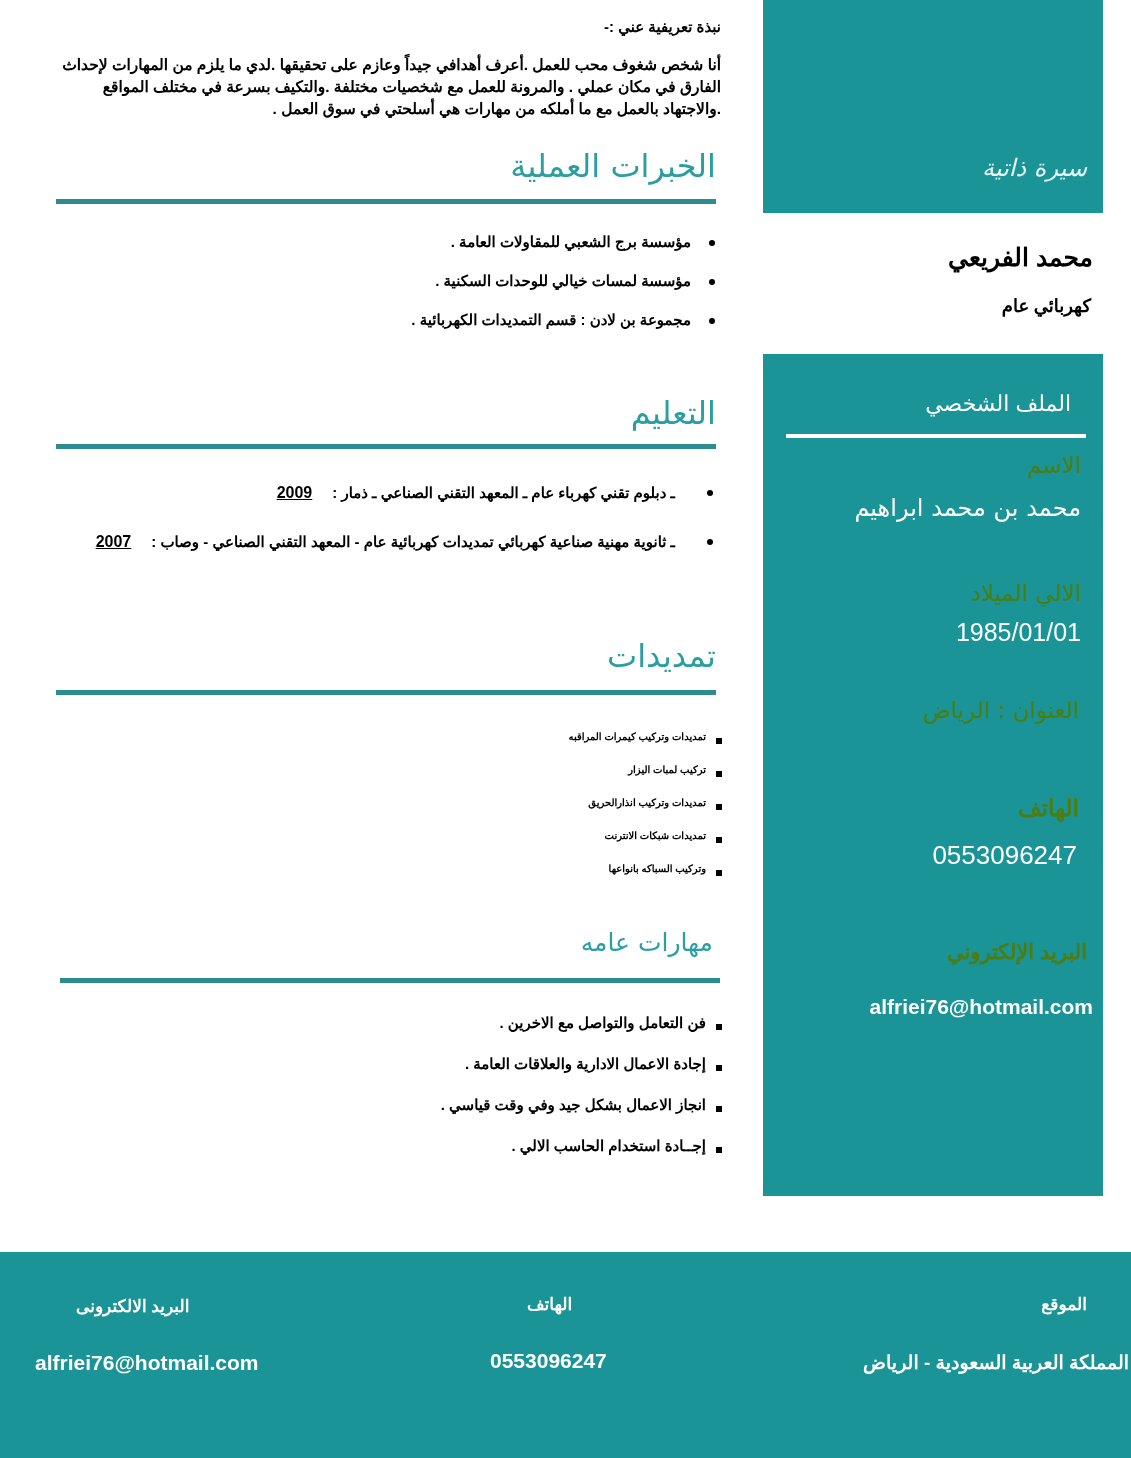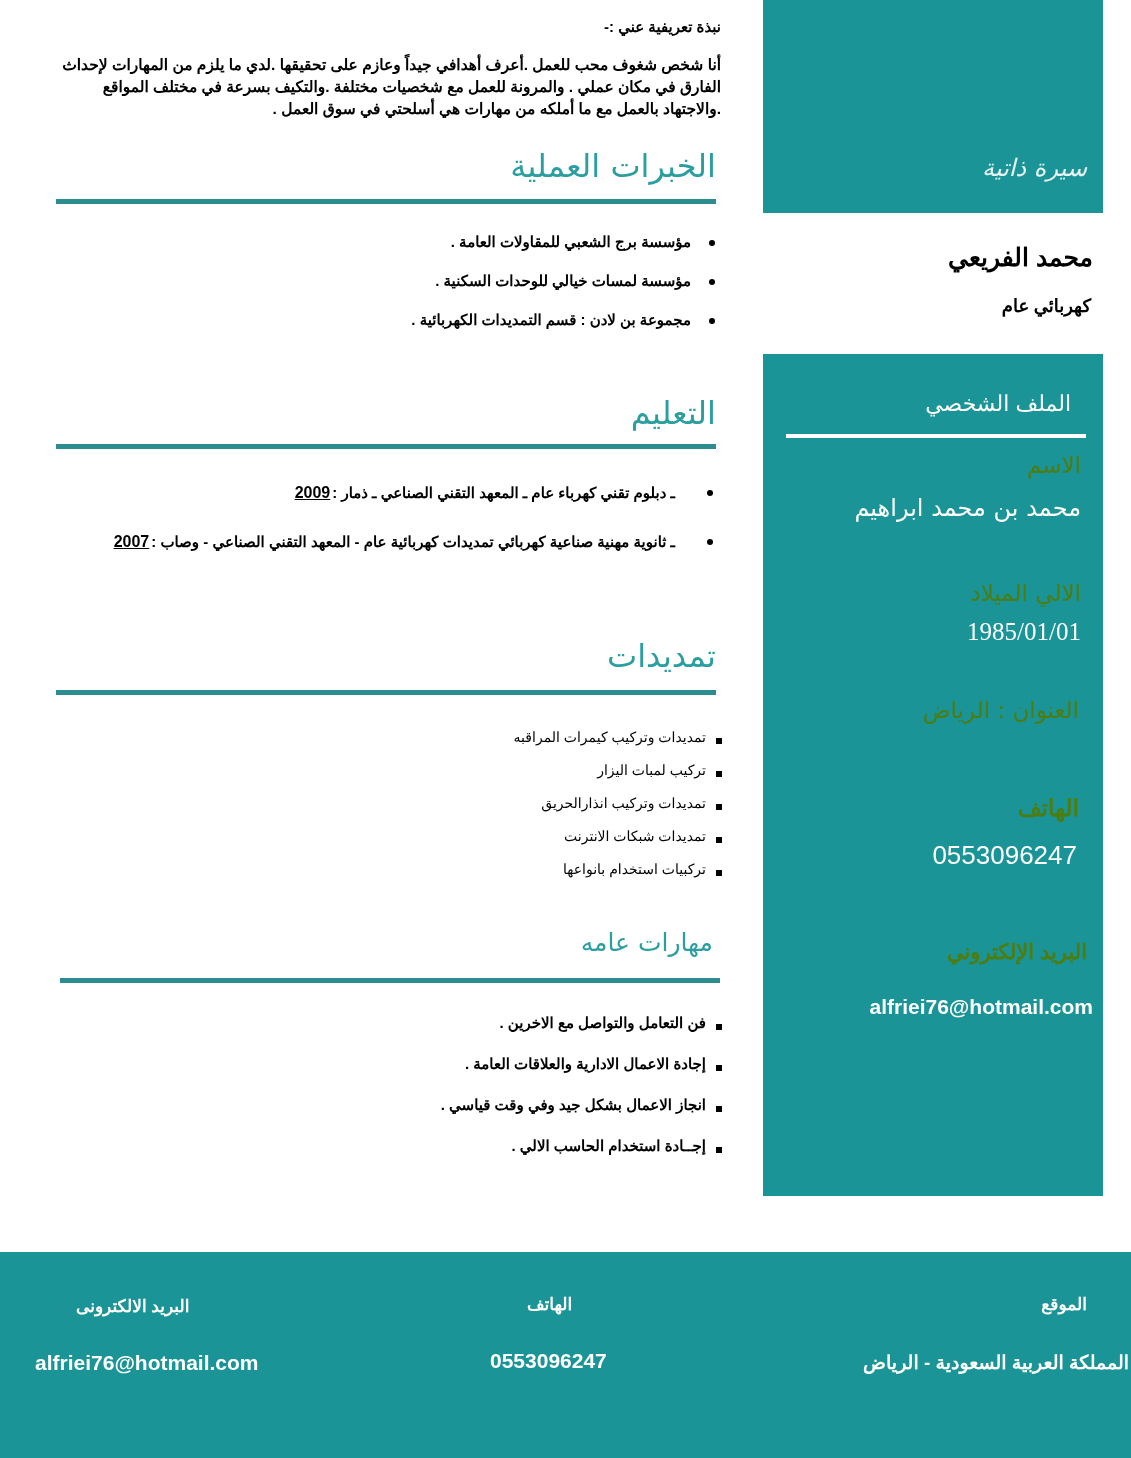--- a/index.html
+++ b/index.html
@@ -19,26 +19,26 @@
     .exp-rule  { top: 199px; left: 56px; width: 660px; }
     .exp-list  { top: 230px; right: 410px; list-style: none; }
     .exp-list li { font-size: 15px; font-weight: bold; font-family: "Liberation Sans", sans-serif; height: 39px; line-height: 24px; position: relative; padding-right: 30px; white-space: nowrap; }
     .exp-list li .bullet { position: absolute; right: 6px; top: 10px; width: 6px; height: 6px; border-radius: 50%; background: #000; }
 
     .edu-title { top: 394px; right: 415px; }
     .edu-rule  { top: 444px; left: 56px; width: 660px; }
     .edu-list  { top: 480px; right: 410px; list-style: none; }
     .edu-list li { font-size: 15px; font-weight: bold; font-family: "Liberation Sans", sans-serif; height: 49px; line-height: 26px; position: relative; padding-right: 46px; white-space: nowrap; }
     .edu-list li .bullet { position: absolute; right: 8px; top: 10px; width: 6px; height: 6px; border-radius: 50%; background: #000; }
-    .edu-list li .year { text-decoration: underline; font-size: 16px; margin-right: 2px; }
+    .edu-list li .year { text-decoration: underline; font-size: 16px; margin-right: 20px; }
 
     .skills-title { top: 637px; right: 415px; }
     .skills-rule  { top: 690px; left: 56px; width: 660px; }
     .skills-list  { top: 724px; right: 405px; list-style: none; }
-    .skills-list li { font-size: 14px; font-weight: normal; font-family: "Liberation Sans", sans-serif; height: 33px; line-height: 26px; position: relative; padding-right: 20px; white-space: nowrap; }
+    .skills-list li { font-size: 10px; font-weight: bold; font-family: "Liberation Sans", sans-serif; height: 33px; line-height: 26px; position: relative; padding-right: 20px; white-space: nowrap; }
     .skills-list li .bullet { position: absolute; right: 4px; top: 14px; width: 6px; height: 6px; background: #000; }
 
     .gen-title { top: 928px; right: 418px; font-size: 25px; }
     .gen-rule  { top: 978px; left: 60px; width: 660px; }
     .gen-list  { top: 1010px; right: 405px; list-style: none; }
     .gen-list li { font-size: 15px; font-weight: bold; font-family: "Liberation Sans", sans-serif; height: 41px; line-height: 26px; position: relative; padding-right: 20px; white-space: nowrap; }
     .gen-list li .bullet { position: absolute; right: 4px; top: 14px; width: 6px; height: 6px; background: #000; }
 
     
     .hero-box { top: 0; left: 763px; width: 340px; height: 213px; background: #1a9496; }
@@ -49,21 +49,21 @@
 
     .profile-box { top: 354px; left: 763px; width: 340px; height: 842px; background: #1a9496; }
     .profile-heading { top: 391px; right: 60px; color: #fff; font-size: 22px; font-family: Liberation Sans, sans-serif; }
     .profile-rule { top: 434px; left: 786px; width: 300px; height: 4px; background: #ffffff; }
 
     .pf-label { color: #4d7c0f; font-size: 23px; font-family: "DejaVu Sans", sans-serif; white-space: nowrap; }
     .pf-value { color: #fff; font-size: 24px; font-family: "DejaVu Sans", sans-serif; white-space: nowrap; }
     .pf-name-label  { top: 452px; right: 50px; }
     .pf-name-value  { top: 494px; right: 50px; }
     .pf-dob-label   { top: 580px; right: 50px; }
-    .pf-dob-value   { top: 618px; right: 50px; font-family: Liberation Serif, serif; font-size: 25px; }
+    .pf-dob-value   { top: 618px; right: 50px; font-family: Liberation Sans, sans-serif; font-size: 25px; }
     .pf-addr        { top: 697px; right: 52px; }
     .pf-phone-label { top: 795px; right: 52px; font-weight: bold; font-family: "Liberation Sans", sans-serif; }
     .pf-phone-value { top: 840px; right: 54px; font-family: "Liberation Sans", sans-serif; font-size: 26px; }
     .pf-email-label { top: 940px; right: 44px; font-weight: bold; font-family: "Liberation Sans", sans-serif; font-size: 21px; }
     .pf-email-value { top: 995px; right: 38px; font-weight: bold; font-family: "Liberation Sans", sans-serif; font-size: 21px; }
 
     
     .footer { top: 1252px; left: 0; width: 1131px; height: 206px; background: #1a9496; }
     .ft-label { color: #fff; font-size: 17px; font-weight: bold; font-family: "Liberation Sans", sans-serif; white-space: nowrap; }
     .ft-value { color: #fff; font-size: 21px; font-weight: bold; font-family: "Liberation Sans", sans-serif; white-space: nowrap; }
@@ -119,21 +119,21 @@
   <li><span class="bullet"></span><span>ـ ثانوية مهنية صناعية  كهربائي تمديدات كهربائية عام - المعهد التقني الصناعي - وصاب :</span><span class="year">2007</span></li>
 </ul>
 
 <h2 class="abs rtl sec-title skills-title">تمديدات</h2>
 <div class="abs sec-rule skills-rule"></div>
 <ul class="abs rtl skills-list">
   <li><span class="bullet"></span><span>تمديدات وتركيب كيمرات المراقبه</span></li>
   <li><span class="bullet"></span><span>تركيب لمبات اليزار</span></li>
   <li><span class="bullet"></span><span>تمديدات وتركيب انذارالحريق</span></li>
   <li><span class="bullet"></span><span>تمديدات شبكات الانترنت</span></li>
-  <li><span class="bullet"></span><span>تركبيات استخدام بانواعها</span></li>
+  <li><span class="bullet"></span><span>وتركيب السباكه بانواعها</span></li>
 </ul>
 
 <h2 class="abs rtl sec-title gen-title">مهارات عامه</h2>
 <div class="abs sec-rule gen-rule"></div>
 <ul class="abs rtl gen-list">
   <li><span class="bullet"></span><span>فن التعامل والتواصل مع الاخرين .</span></li>
   <li><span class="bullet"></span><span>إجادة الاعمال الادارية والعلاقات العامة .</span></li>
   <li><span class="bullet"></span><span>انجاز الاعمال بشكل جيد وفي وقت قياسي  .</span></li>
   <li><span class="bullet"></span><span>إجــادة استخدام الحاسب الالي .</span></li>
 </ul>

